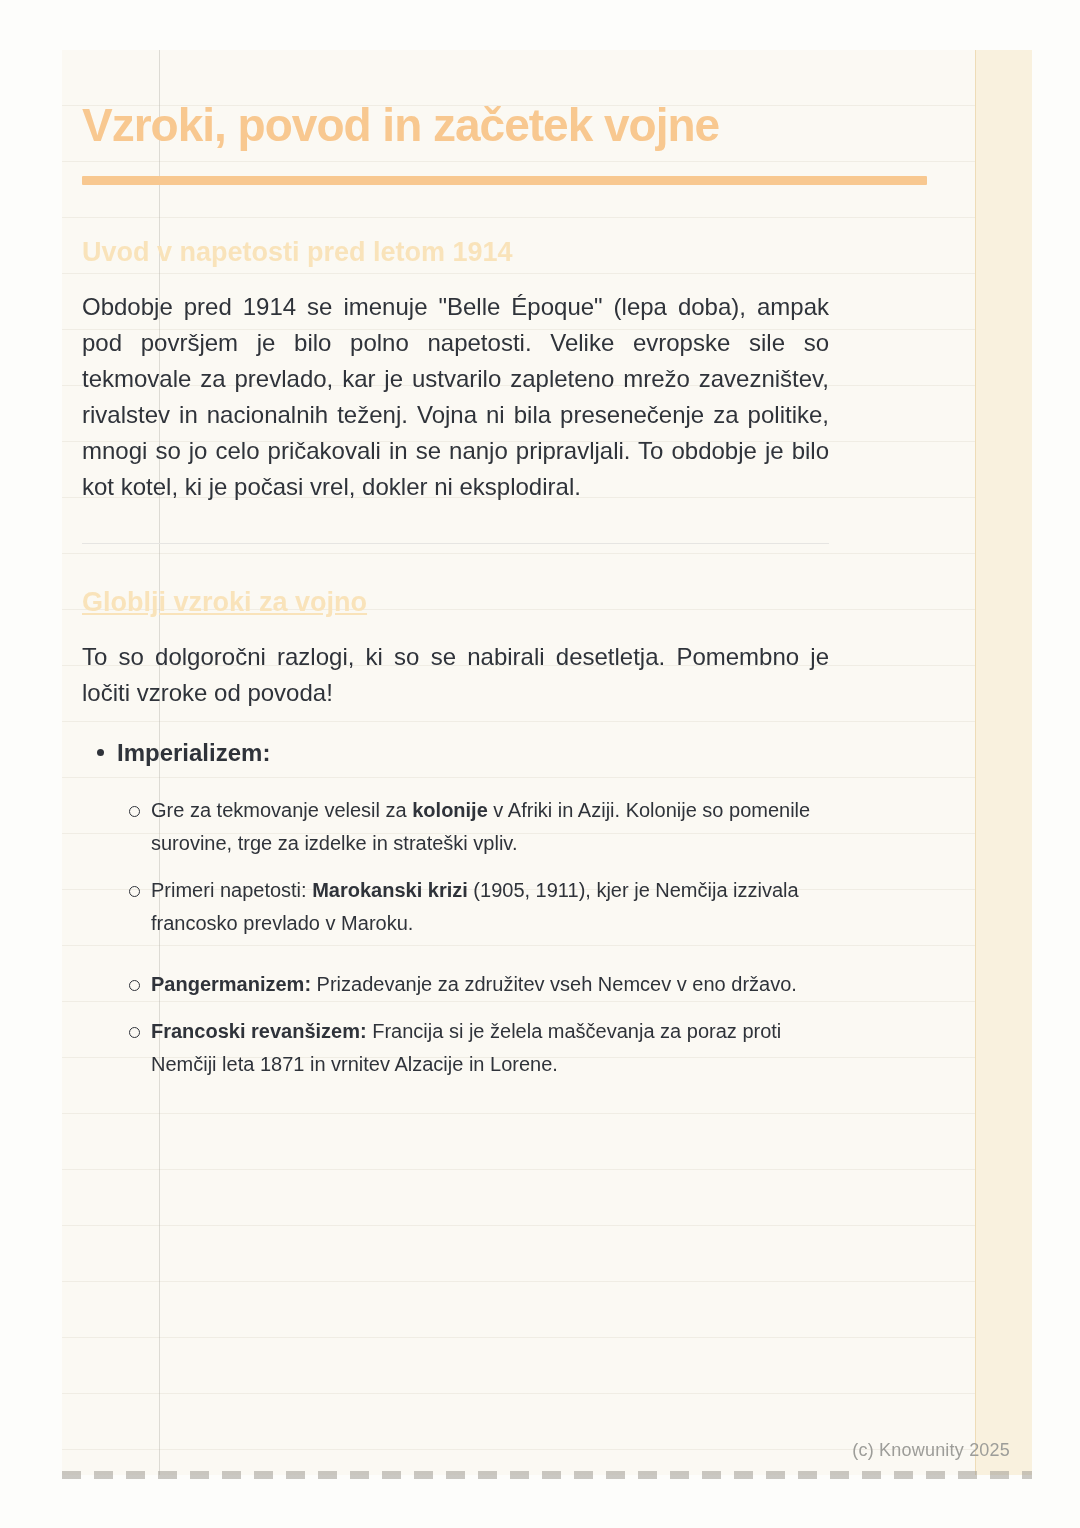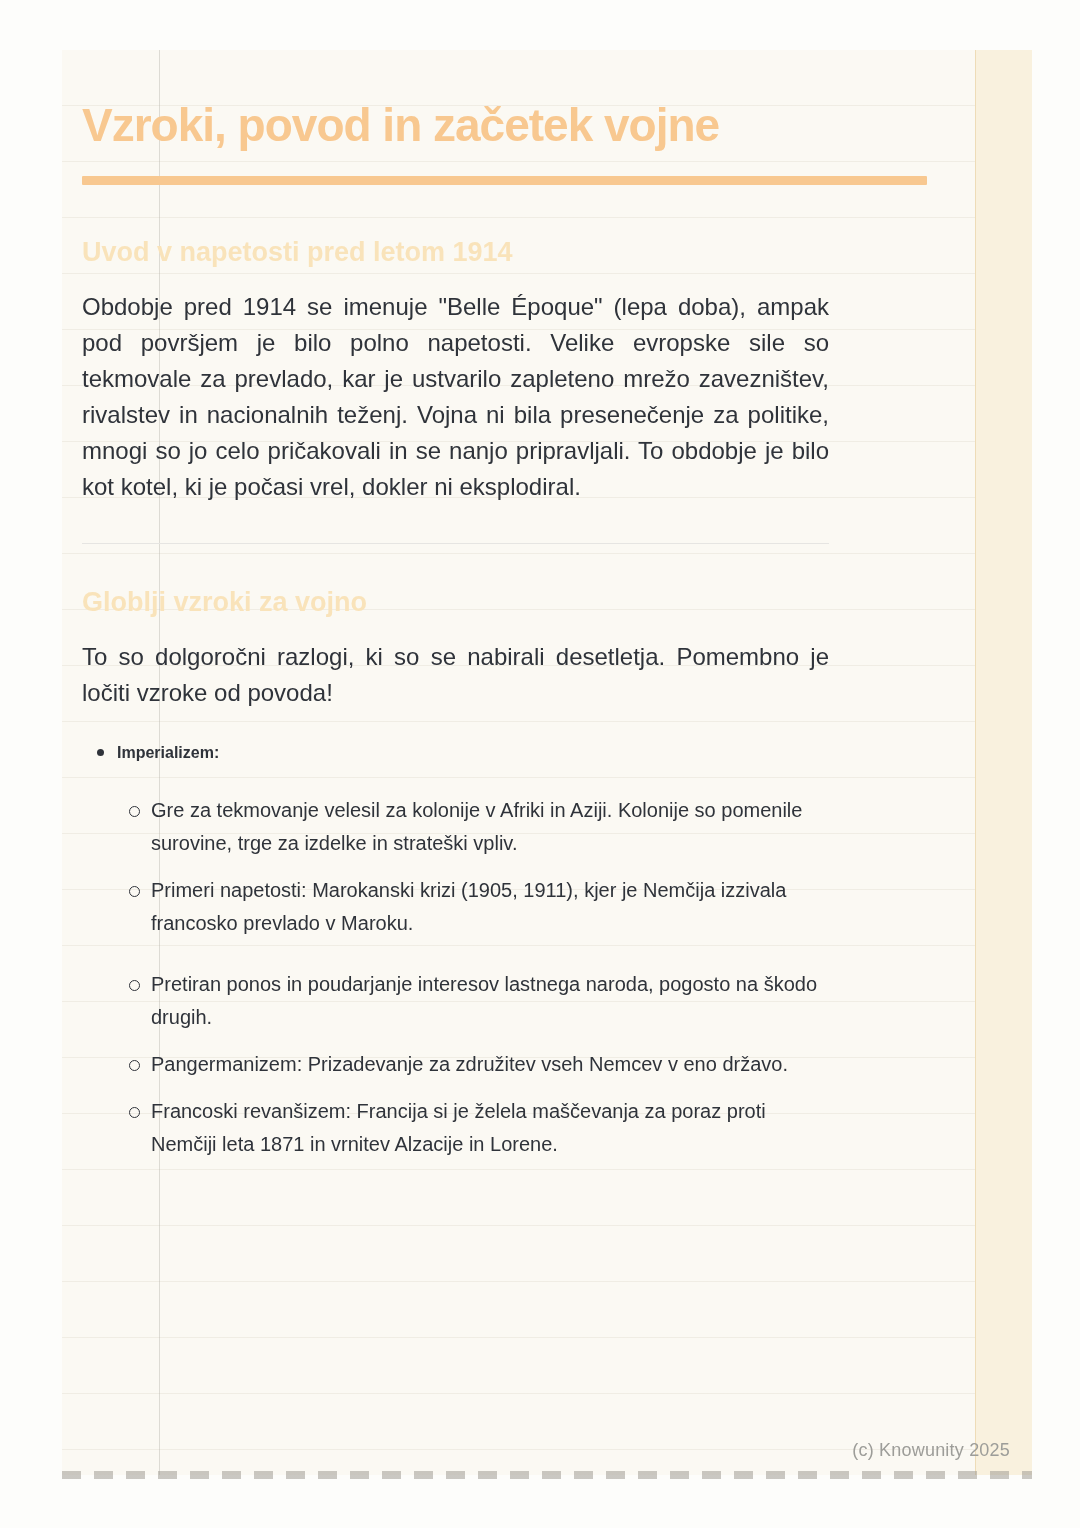--- a/index.html
+++ b/index.html
@@ -60,59 +60,59 @@
     margin-top:24px;width:845px;height:9px;
     background:var(--accent-peach);
     border-radius:1px;
   }
   .section-heading{
     margin:52px 0 0 0;
     font-size:27px;line-height:30px;
     font-weight:700;
     color:var(--heading-peach);
   }
-  .section-heading.second{margin-top:43px;}
+  .section-heading.second{margin-top:43px;text-decoration:underline;}
   .body-par{
     margin:22px 0 0 0;
     font-size:24px;line-height:36px;
     color:var(--body-text);
     text-align:justify;
   }
   .divider{
     margin-top:38px;height:1px;width:747px;
     background:#e6e5e2;border:none;
   }
   
   .l1-list{margin:28px 0 0 0;padding:0;list-style:none;}
   .l1-item{margin-top:20px;}
   .l1-item:first-child{margin-top:0;}
   .l1-label{
     position:relative;padding-left:35px;
-    font-size:16px;line-height:27px;font-weight:700;
+    font-size:24px;line-height:27px;font-weight:700;
     color:var(--body-text);
   }
   .l1-label::before{
     content:"";position:absolute;left:15px;top:10px;
     width:7px;height:7px;border-radius:50%;
     background:var(--body-text);
   }
   .l2-list{margin:28px 0 0 0;padding:0;list-style:none;}
   .l2-item{
     position:relative;padding-left:69px;margin-top:14px;
     font-size:20px;line-height:33px;
     color:var(--body-text);
   }
   .l2-item:first-child{margin-top:0;}
   .l2-item::before{
     content:"";position:absolute;left:47px;top:12px;
     width:9px;height:9px;border-radius:50%;
     border:1.8px solid var(--body-text);
     background:transparent;
   }
-  .l2-item b{font-weight:400;}
+  .l2-item b{font-weight:700;}
   
   .watermark{
     position:absolute;right:22px;top:1390px;
     font-size:18px;color:var(--watermark-gray);
     letter-spacing:0.2px;
   }
 </style>
 </head>
 <body>
 
@@ -142,21 +142,20 @@
       <li class="l1-item">
         <div class="l1-label">Imperializem:</div>
         <ul class="l2-list">
           <li class="l2-item">Gre za tekmovanje velesil za <b>kolonije</b> v Afriki in Aziji. Kolonije so pomenile surovine, trge za izdelke in strateški vpliv.</li>
           <li class="l2-item">Primeri napetosti: <b>Marokanski krizi</b> (1905, 1911), kjer je Nemčija izzivala francosko prevlado v Maroku.</li>
         </ul>
       </li>
 
       <li class="l1-item">
         <ul class="l2-list">
-          <li class="l2-item">Pretiran ponos in poudarjanje interesov lastnega naroda, pogosto na škodo drugih.</li>
           <li class="l2-item"><b>Pangermanizem:</b> Prizadevanje za združitev vseh Nemcev v eno državo.</li>
           <li class="l2-item"><b>Francoski revanšizem:</b> Francija si je želela maščevanja za poraz proti Nemčiji leta 1871 in vrnitev Alzacije in Lorene.</li>
         </ul>
       </li>
 
     </ul>
   </div>
 
   <div class="watermark">(c) Knowunity 2025</div>
 </div>

